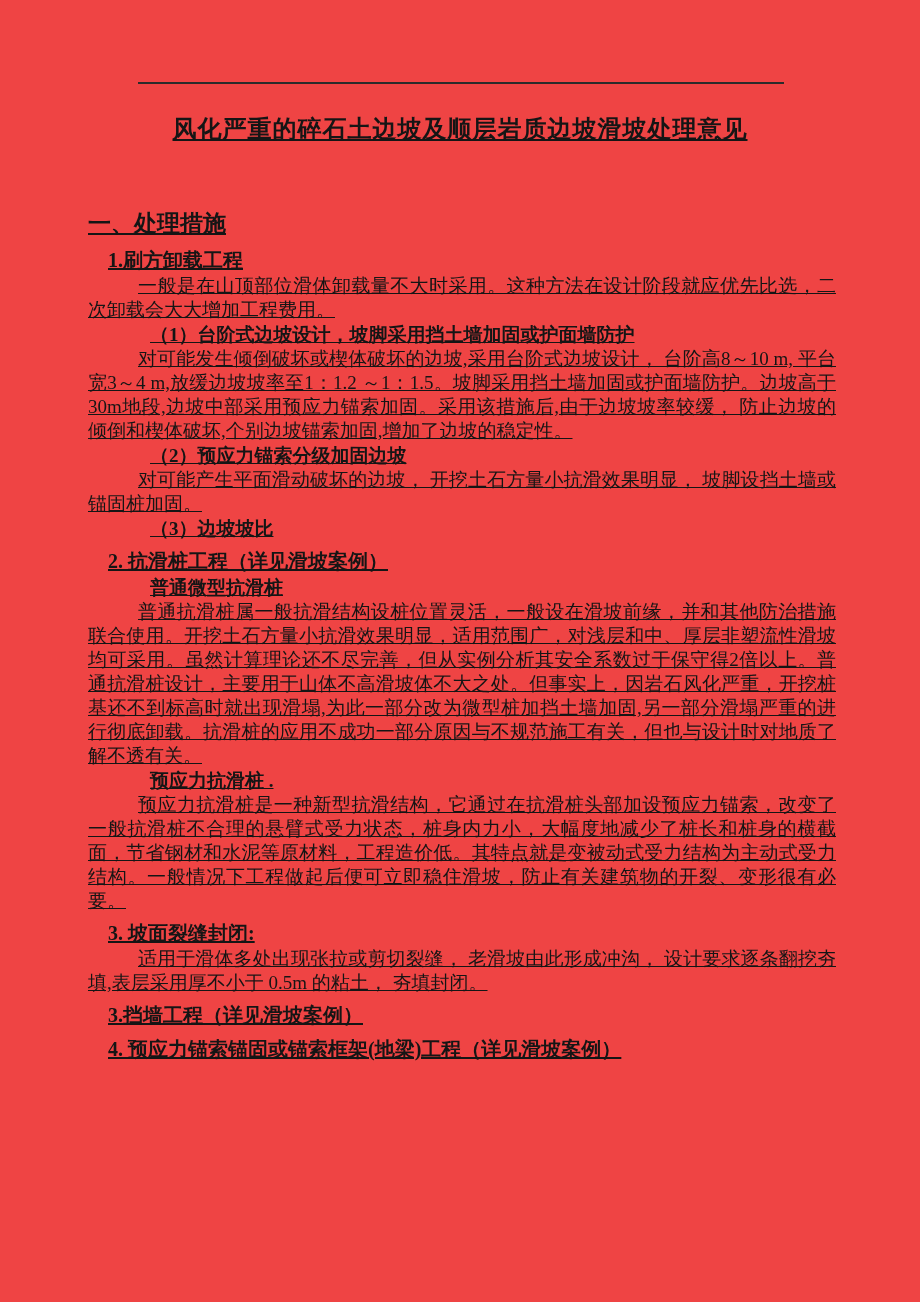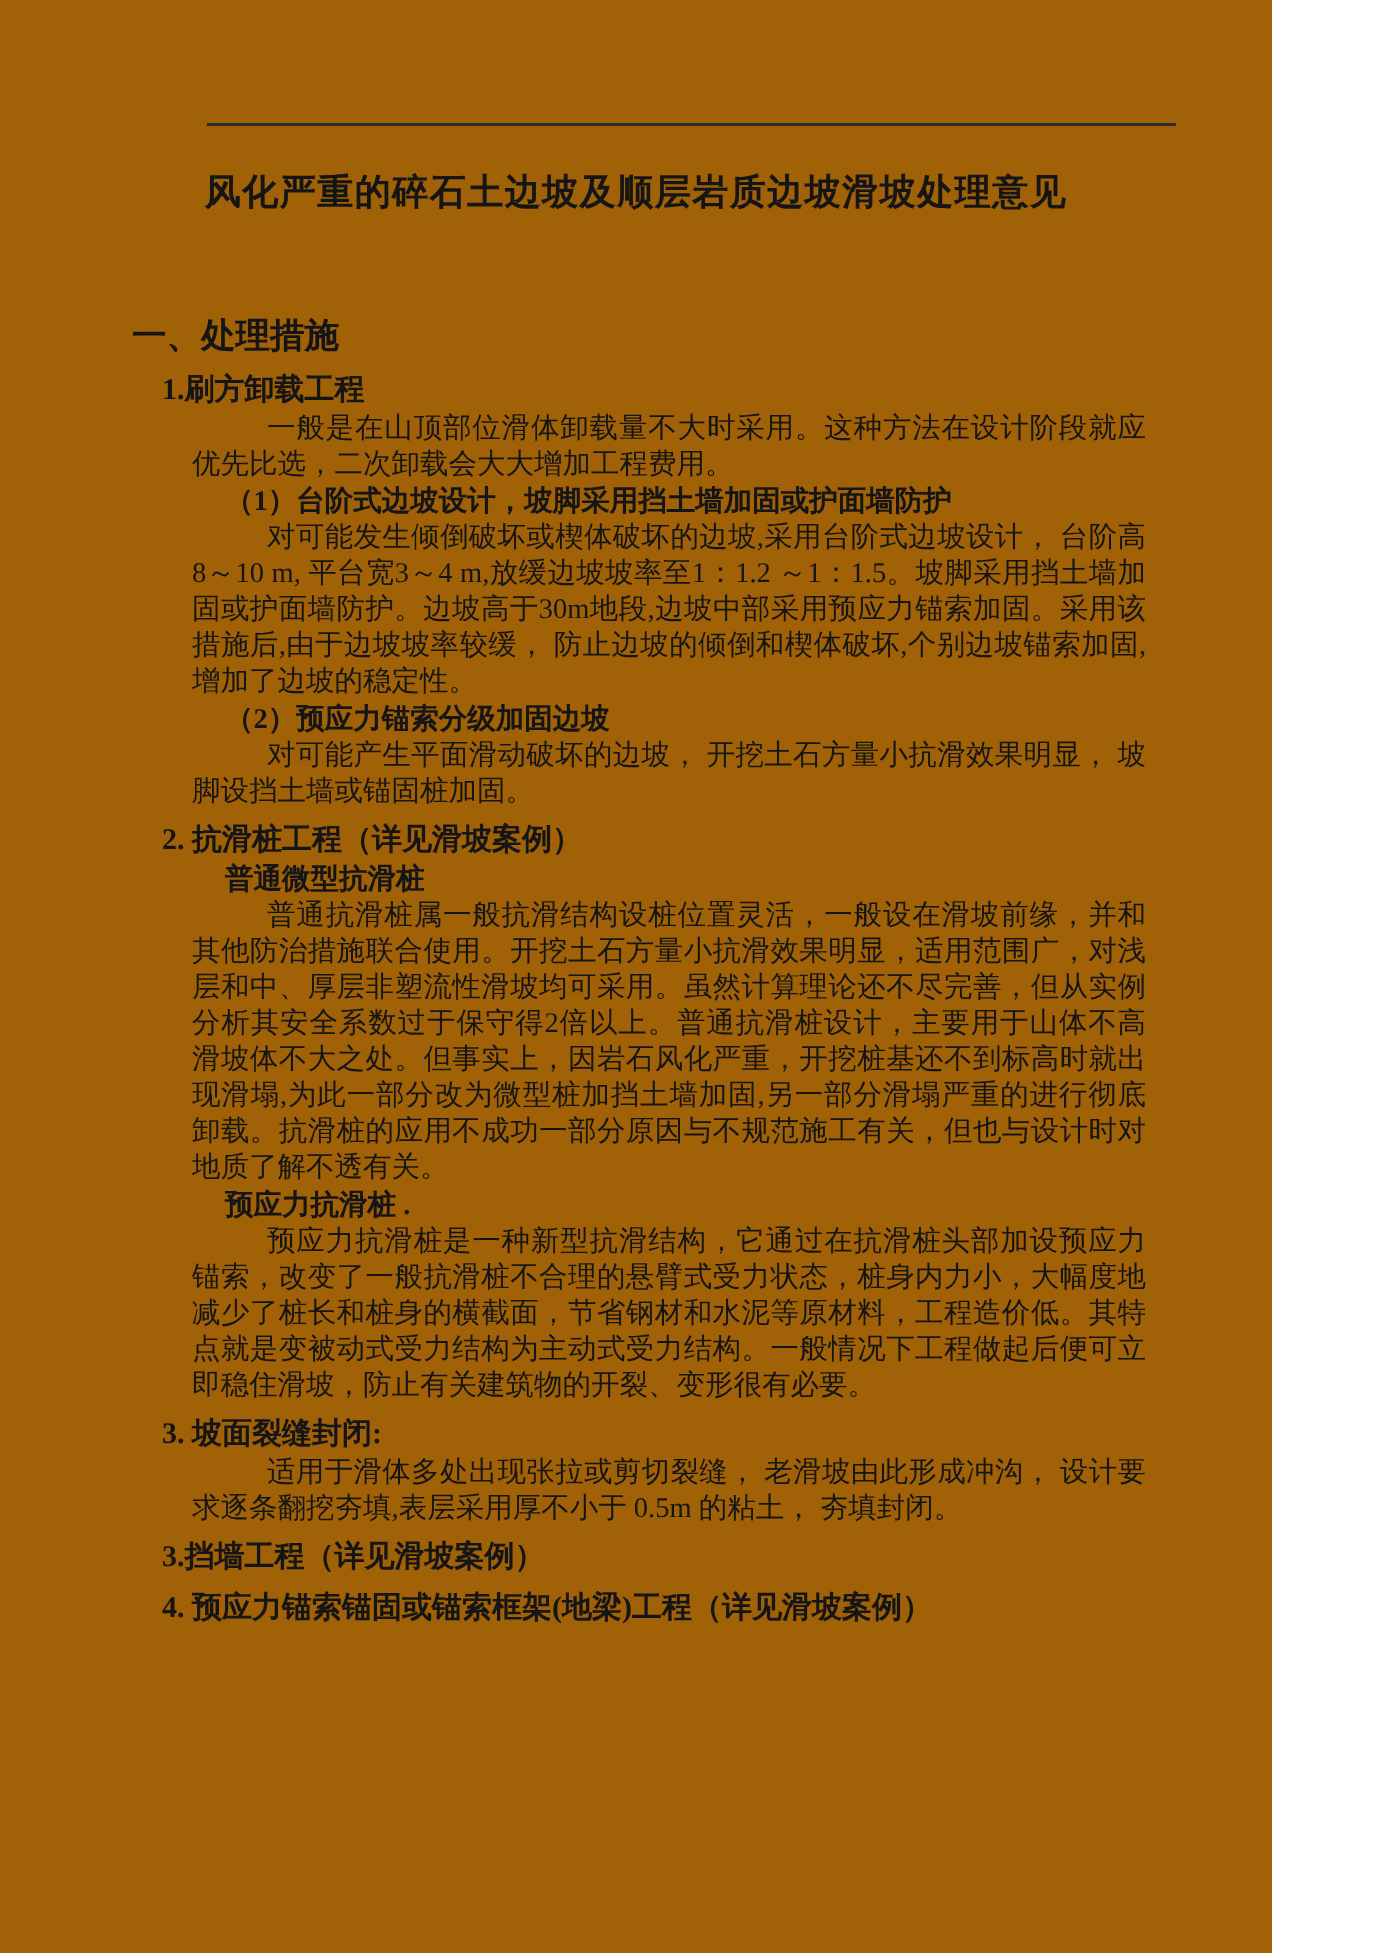--- a/index.html
+++ b/index.html
@@ -4,23 +4,24 @@
 <style>
   html, body { margin: 0; padding: 0; }
   body {
     width: 920px; height: 1302px;
     background: #ffffff;
     font-family: "Liberation Serif", "DejaVu Serif", serif;
     color: #151515;
   }
   .page {
     position: relative;
-    width: 848px; height: 1302px;
-    background: #a16207;
+    width: 920px; height: 1302px;
+    background: #ef4444;
     overflow: hidden;
+    text-decoration: underline;
   }
   .header-rule {
     position: absolute;
     top: 82px; left: 138px;
     width: 646px; height: 2px;
     background: #2b2b2b;
   }
   .doc-title {
     padding-top: 112px;
     text-align: center;
@@ -48,21 +49,20 @@
     font-size: 19px;
     font-weight: bold;
     line-height: 25px;
     text-indent: 62px;
   }
   .p {
     font-size: 19px;
     line-height: 24px;
     text-align: justify;
     text-indent: 50px;
-    margin-left: 40px;
   }
 </style>
 </head>
 <body>
 
 <div class="page">
 
   <div class="header-rule"></div>
 
   <div class="doc-title">风化严重的碎石土边坡及顺层岩质边坡滑坡处理意见</div>
@@ -73,20 +73,21 @@
 
     <div class="h3">1.刷方卸载工程</div>
     <div class="p">一般是在山顶部位滑体卸载量不大时采用。这种方法在设计阶段就应优先比选，二次卸载会大大增加工程费用。</div>
 
     <div class="h4">（1）台阶式边坡设计，坡脚采用挡土墙加固或护面墙防护</div>
     <div class="p">对可能发生倾倒破坏或楔体破坏的边坡,采用台阶式边坡设计， 台阶高8～10 m, 平台宽3～4 m,放缓边坡坡率至1：1.2 ～1：1.5。坡脚采用挡土墙加固或护面墙防护。边坡高于30m地段,边坡中部采用预应力锚索加固。采用该措施后,由于边坡坡率较缓， 防止边坡的倾倒和楔体破坏,个别边坡锚索加固,增加了边坡的稳定性。</div>
 
     <div class="h4">（2）预应力锚索分级加固边坡</div>
     <div class="p">对可能产生平面滑动破坏的边坡， 开挖土石方量小抗滑效果明显， 坡脚设挡土墙或锚固桩加固。</div>
 
+    <div class="h4">（3）边坡坡比</div>
 
     <div class="h3">2.  抗滑桩工程（详见滑坡案例）</div>
 
     <div class="h4">普通微型抗滑桩</div>
     <div class="p">普通抗滑桩属一般抗滑结构设桩位置灵活，一般设在滑坡前缘，并和其他防治措施联合使用。开挖土石方量小抗滑效果明显，适用范围广，对浅层和中、厚层非塑流性滑坡均可采用。虽然计算理论还不尽完善，但从实例分析其安全系数过于保守得2倍以上。普通抗滑桩设计，主要用于山体不高滑坡体不大之处。但事实上，因岩石风化严重，开挖桩基还不到标高时就出现滑塌,为此一部分改为微型桩加挡土墙加固,另一部分滑塌严重的进行彻底卸载。抗滑桩的应用不成功一部分原因与不规范施工有关，但也与设计时对地质了解不透有关。</div>
 
     <div class="h4">预应力抗滑桩 .</div>
     <div class="p">预应力抗滑桩是一种新型抗滑结构，它通过在抗滑桩头部加设预应力锚索，改变了一般抗滑桩不合理的悬臂式受力状态，桩身内力小，大幅度地减少了桩长和桩身的横截面，节省钢材和水泥等原材料，工程造价低。其特点就是变被动式受力结构为主动式受力结构。一般情况下工程做起后便可立即稳住滑坡，防止有关建筑物的开裂、变形很有必要。</div>
 
     <div class="h3">3.  坡面裂缝封闭:</div>

